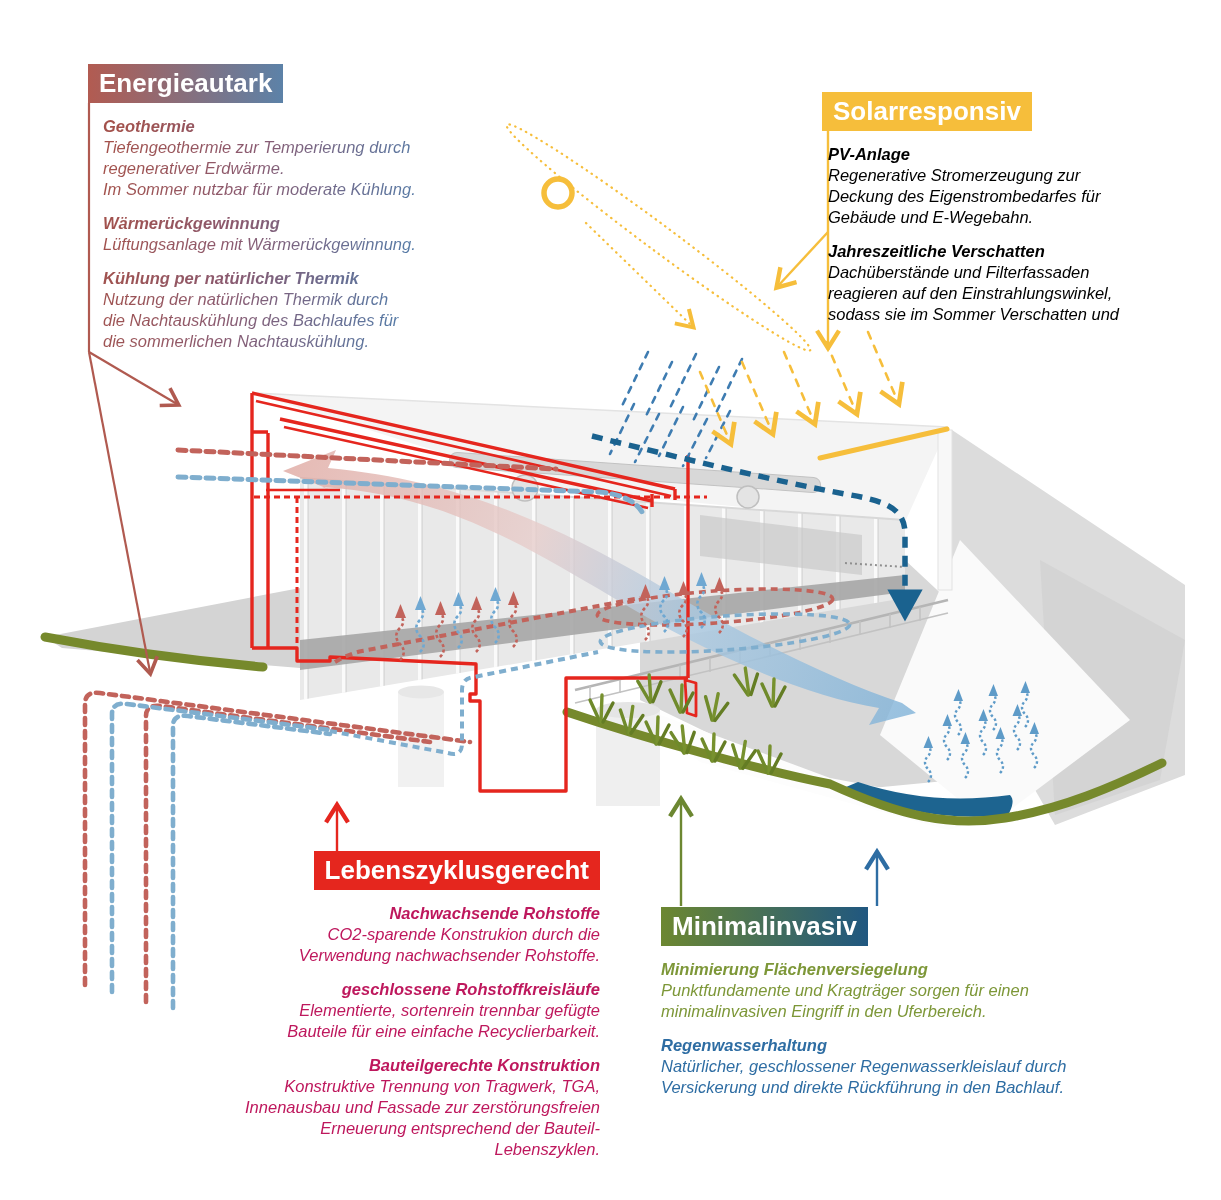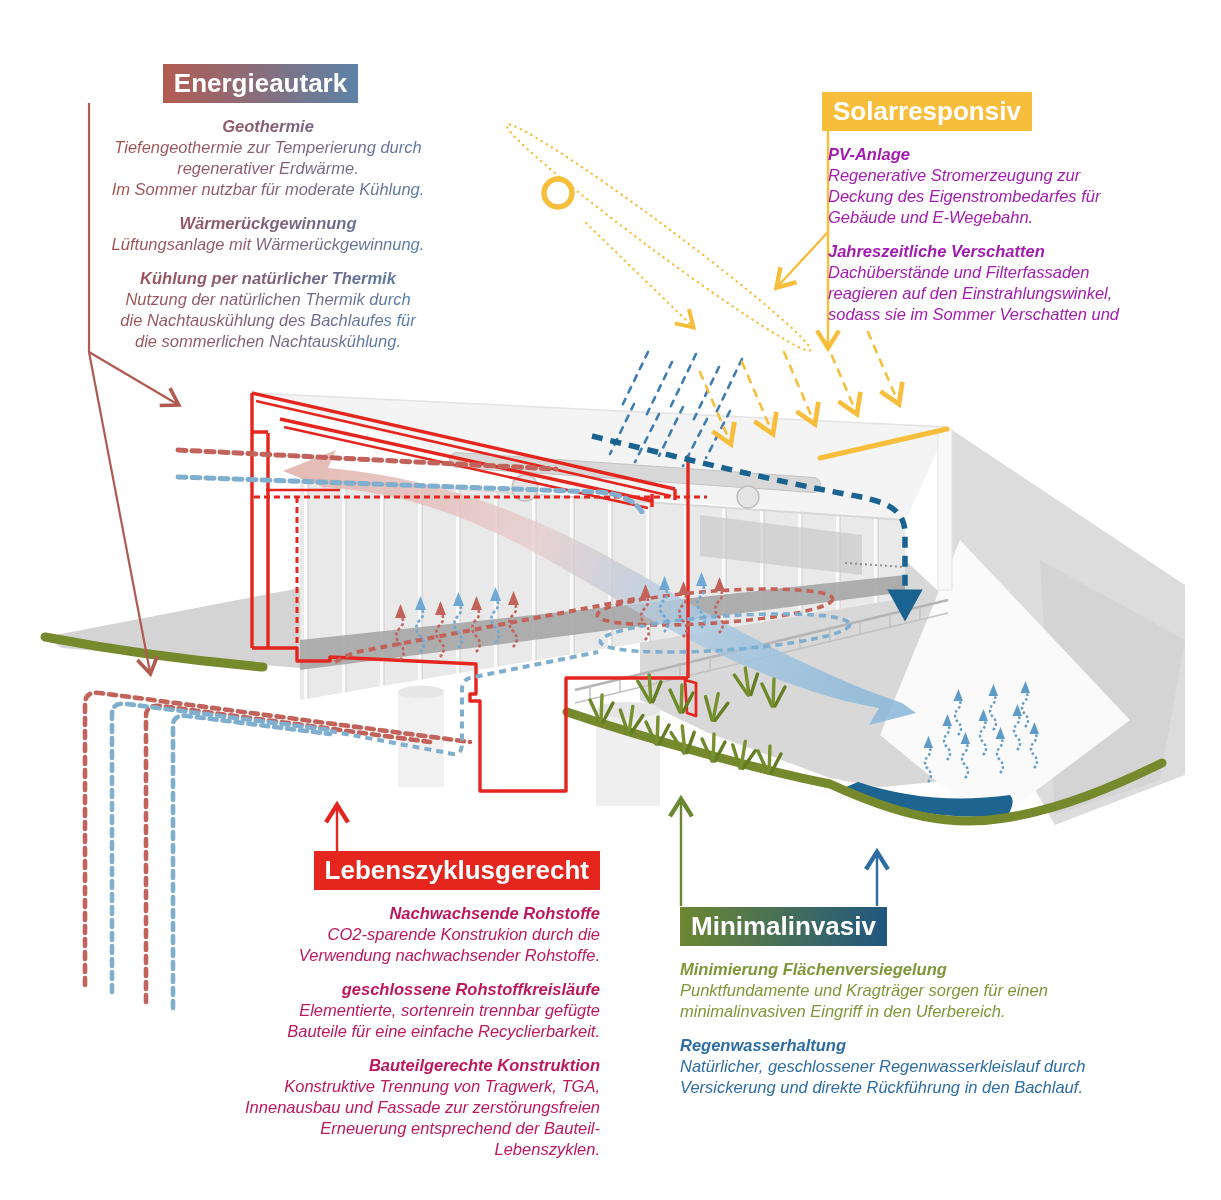--- a/index.html
+++ b/index.html
@@ -11,21 +11,21 @@
         padding:6px 11px 7px;white-space:nowrap;}
   .sec{margin-top:13px;font-style:italic;}
   .shead{font-weight:bold;}
   
   #ea .hbox{background:linear-gradient(90deg,#B25B51,#5C82A8);}
   #ea .body{margin:13px 0 0 15px;
       background:linear-gradient(100deg,#A3514B 4%,#8A5A70 42%,#4E7FAE 96%);
       -webkit-background-clip:text;background-clip:text;color:transparent;}
   
   #sr .hbox{background:#F6BE3B;}
-  #sr .body{margin:13px 0 0 6px;color:#a21caf;}
+  #sr .body{margin:13px 0 0 6px;color:#000000;}
   
   #lz{text-align:right;}
   #lz .hbox{background:#E5261E;}
   #lz .body{margin-top:11px;color:#be185d;}
   
   #mi .hbox{background:linear-gradient(90deg,#6C8731,#205780);}
   #mi .body{margin-top:13px;}
   #mi .sec-green{color:#7D9738;}
   #mi .sec-blue{color:#2E6DA3;}
 </style>
@@ -260,21 +260,21 @@
   </g>
   <g fill="none" stroke="#F6BE3B" stroke-width="2.4">
     <path d="M828,122 L828,346" marker-end="url(#chevY)"></path>
     <path d="M828,232 L778,286" marker-end="url(#chevY)"></path>
   </g>
   <path d="M337,851 L337,807" fill="none" stroke="#E5261E" stroke-width="2.4" marker-end="url(#chevLZ)"></path>
   <path d="M681,906 L681,801" fill="none" stroke="#6C8731" stroke-width="2.4" marker-end="url(#chevG)"></path>
   <path d="M877,906 L877,854" fill="none" stroke="#2E6DA3" stroke-width="2.4" marker-end="url(#chevMB)"></path>
 </svg>
 
-<div id="ea" class="tblock" style="left:88px;top:64px;width:345px;text-align:center;">
+<div id="ea" class="tblock" style="left:88px;top:64px;width:345px;">
   <div class="hbox">Energieautark</div>
   <div class="body">
     <div class="sec">
       <div class="shead">Geothermie</div>
       <div>Tiefengeothermie zur Temperierung durch</div>
       <div>regenerativer Erdwärme.</div>
       <div>Im Sommer nutzbar für moderate Kühlung.</div>
     </div>
     <div class="sec">
       <div class="shead">Wärmerückgewinnung</div>
@@ -322,21 +322,21 @@
     </div>
     <div class="sec">
       <div class="shead">Bauteilgerechte Konstruktion</div>
       <div>Konstruktive Trennung von Tragwerk, TGA,</div>
       <div>Innenausbau und Fassade zur zerstörungsfreien</div>
       <div>Erneuerung entsprechend der Bauteil-Lebenszyklen.</div>
     </div>
   </div>
 </div>
 
-<div id="mi" class="tblock" style="left:680px;top:907px;width:475px;">
+<div id="mi" class="tblock" style="left:661px;top:907px;width:475px;">
   <div class="hbox" style="min-width:176px;">Minimalinvasiv</div>
   <div class="body">
     <div class="sec sec-green">
       <div class="shead">Minimierung Flächenversiegelung</div>
       <div>Punktfundamente und Kragträger sorgen für einen</div>
       <div>minimalinvasiven Eingriff in den Uferbereich.</div>
     </div>
     <div class="sec sec-blue">
       <div class="shead">Regenwasserhaltung</div>
       <div>Natürlicher, geschlossener Regenwasserkleislauf durch</div>

